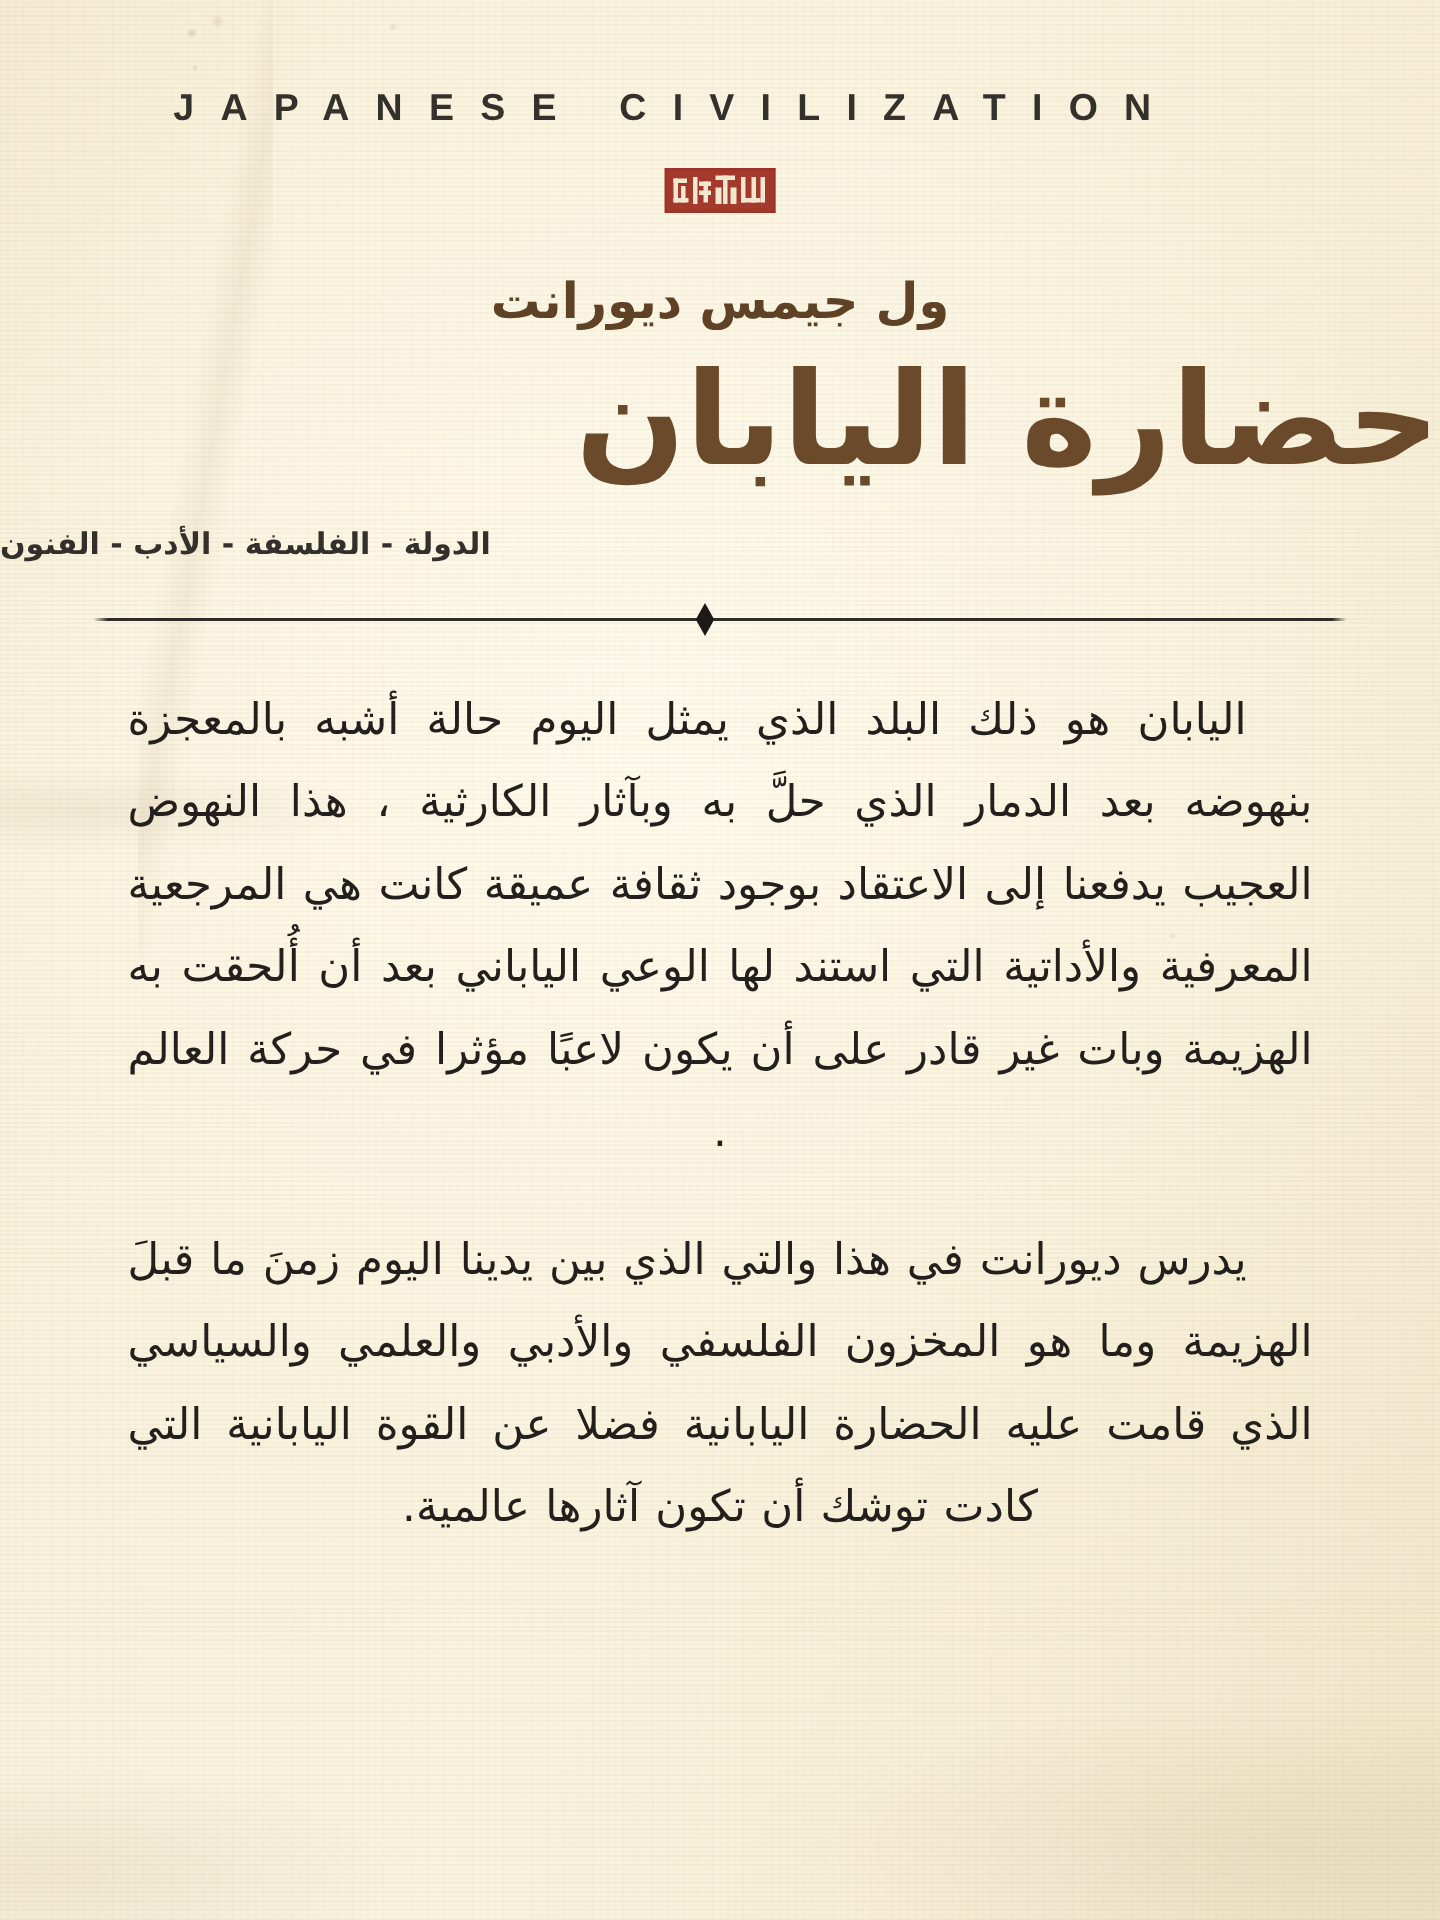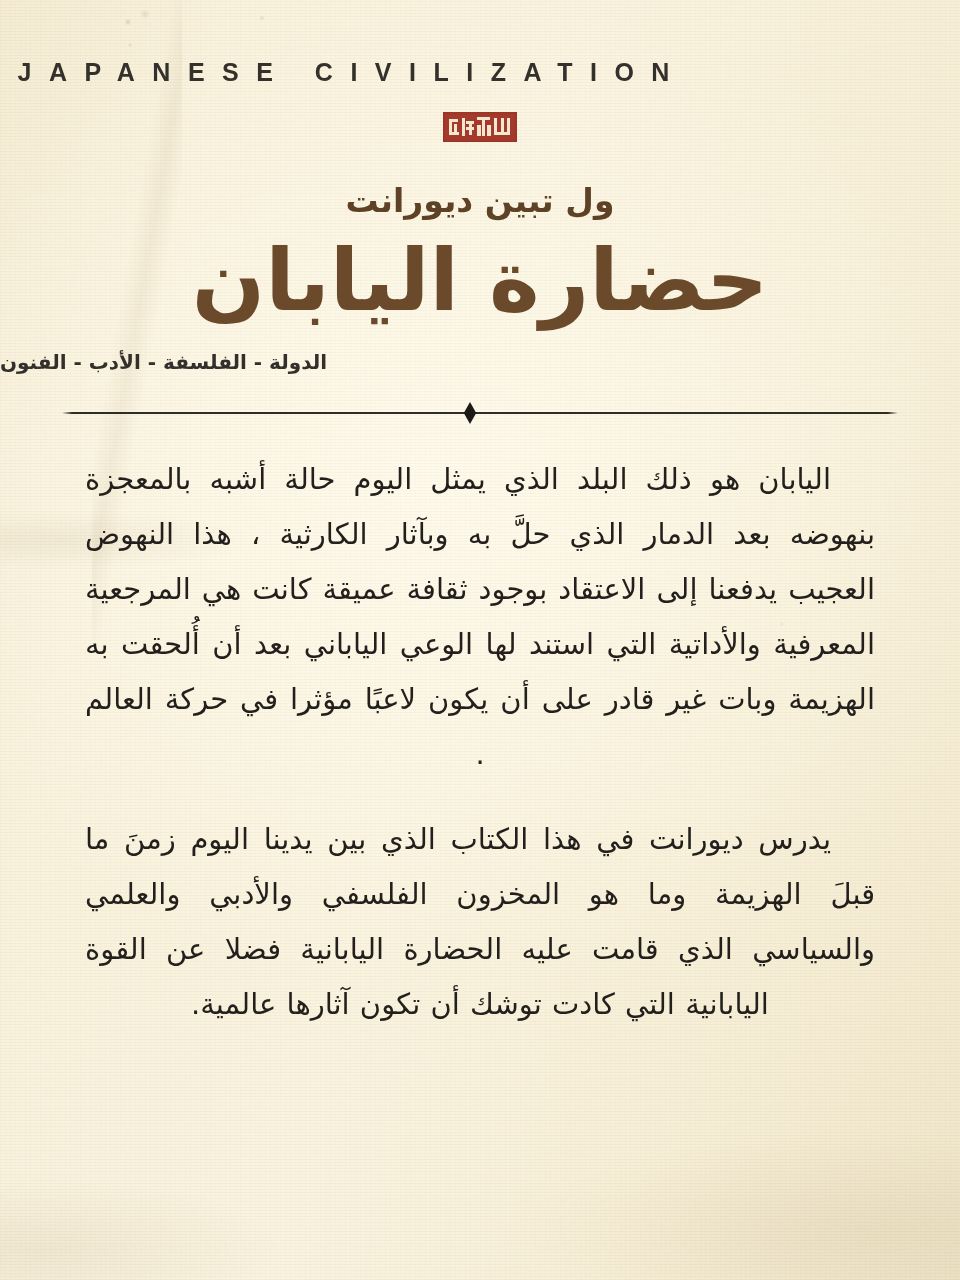--- a/index.html
+++ b/index.html
@@ -84,21 +84,21 @@
     width: 960px;
     height: 1280px;
   }
 
   
   .series-line {
     position: absolute;
     top: 58px;
     left: 0;
     width: 883px;
-    text-align: left;
+    text-align: center;
     font-family: "Liberation Sans", "DejaVu Sans", sans-serif;
     font-size: 25px;
     font-weight: 700;
     letter-spacing: 17.5px;
     text-indent: 17.5px;
     color: #262320;
     direction: ltr;
     white-space: nowrap;
     opacity: .93;
   }
@@ -138,21 +138,21 @@
     color: #5f4226;
     white-space: nowrap;
   }
 
   
   .main-title {
     position: absolute;
     top: 232px;
     left: 0;
     width: 960px;
-    text-align: center;
+    text-align: right;
     direction: rtl;
     font-family: "DejaVu Sans", "Liberation Sans", sans-serif;
     font-size: 86px;
     font-weight: 700;
     line-height: 1.12;
     letter-spacing: 0px;
     color: #6b4a2c;
     white-space: nowrap;
   }
 
@@ -255,30 +255,30 @@
             <rect x="44" y="13" width="4" height="11"></rect>
             <rect x="51" y="6" width="3" height="17"></rect>
             <rect x="58" y="6" width="3" height="17"></rect>
             <rect x="51" y="20" width="13" height="3"></rect>
             <rect x="64" y="6" width="3" height="17"></rect>
           </g>
         </svg>
       </span>
     </div>
 
-    <div class="author">ول تبين ديورانت</div>
+    <div class="author">ول جيمس ديورانت</div>
 
     <div class="main-title">حضارة اليابان</div>
 
     <div class="subtitle">الدولة - الفلسفة - الأدب - الفنون</div>
 
     <div class="divider">
       <div class="rule"></div>
       <div class="lozenge"></div>
     </div>
 
     <div id="body-copy">
       <p class="para">اليابان هو ذلك البلد الذي يمثل اليوم حالة أشبه بالمعجزة بنهوضه بعد الدمار الذي حلَّ به وبآثار الكارثية ، هذا النهوض العجيب يدفعنا إلى الاعتقاد بوجود ثقافة عميقة كانت هي المرجعية المعرفية والأداتية التي استند لها الوعي الياباني بعد أن أُلحقت به الهزيمة وبات غير قادر على أن يكون لاعبًا مؤثرا في حركة العالم .</p>
-      <p class="para">يدرس ديورانت في هذا الكتاب الذي بين يدينا اليوم زمنَ ما قبلَ الهزيمة وما هو المخزون الفلسفي والأدبي والعلمي والسياسي الذي قامت عليه الحضارة اليابانية فضلا عن القوة اليابانية التي كادت توشك أن تكون آثارها عالمية.</p>
+      <p class="para">يدرس ديورانت في هذا والتي الذي بين يدينا اليوم زمنَ ما قبلَ الهزيمة وما هو المخزون الفلسفي والأدبي والعلمي والسياسي الذي قامت عليه الحضارة اليابانية فضلا عن القوة اليابانية التي كادت توشك أن تكون آثارها عالمية.</p>
     </div>
 
   </div>
 </div>
 
 </body></html>

